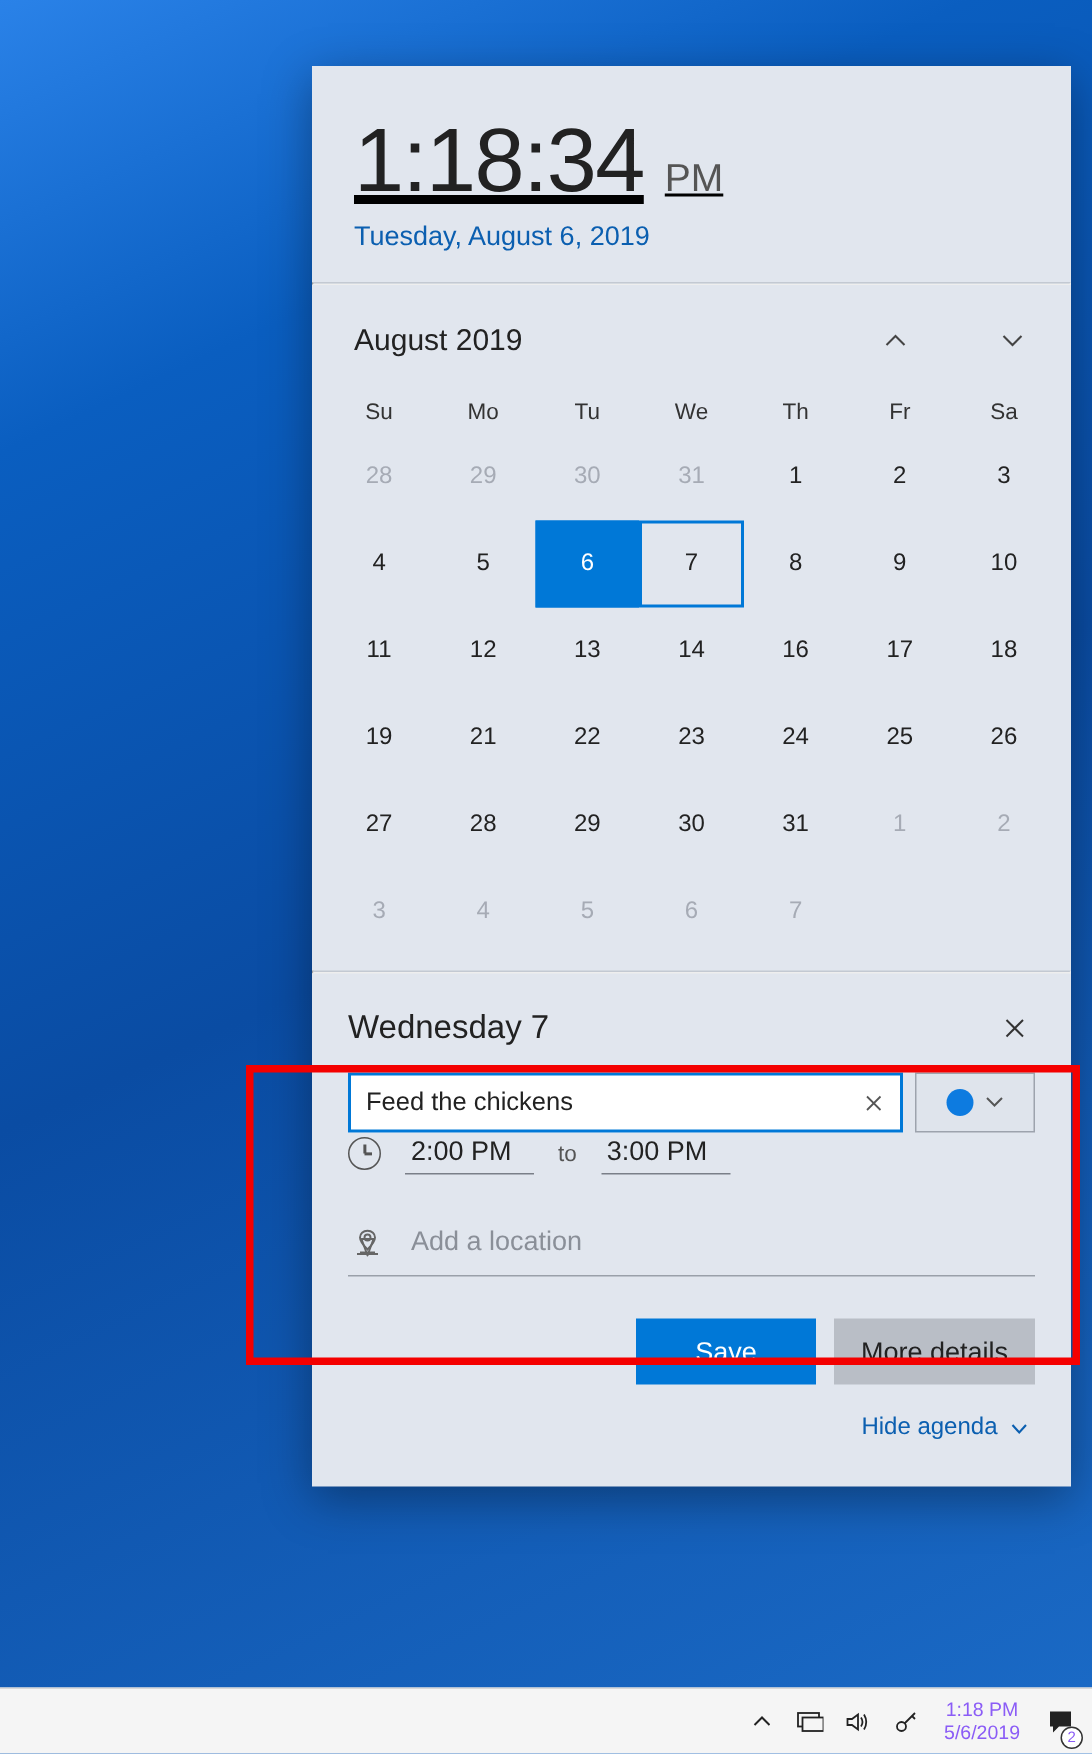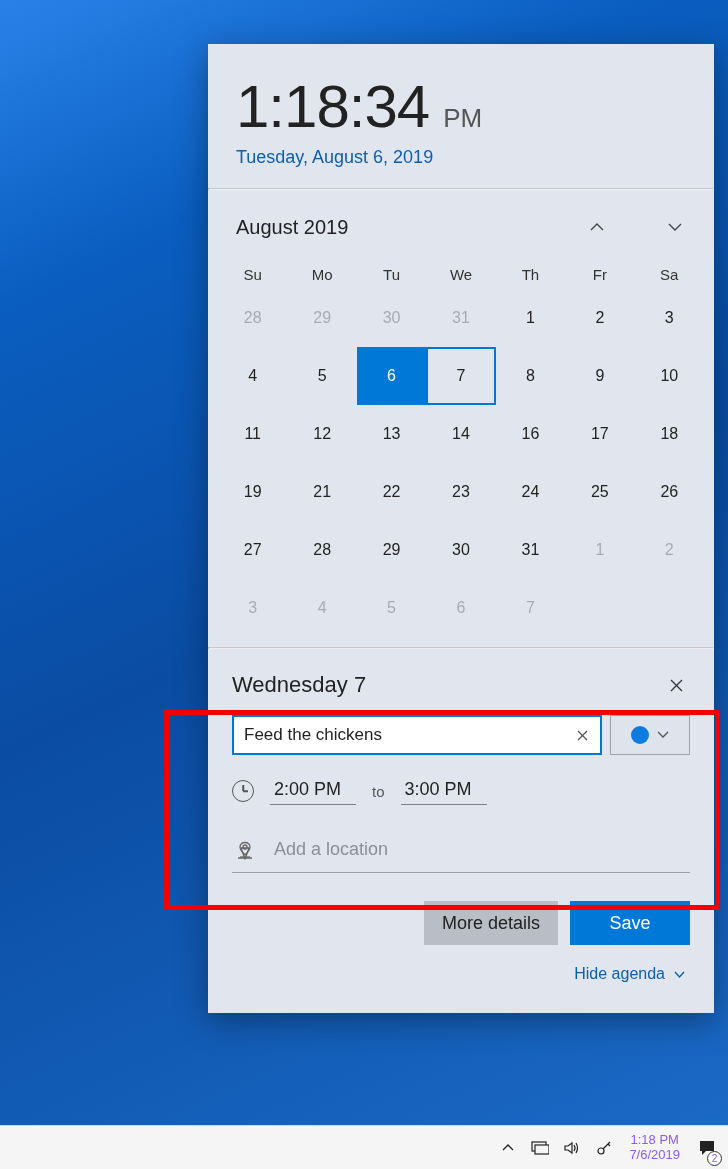--- a/index.html
+++ b/index.html
@@ -14,21 +14,21 @@
   }
   .flyout {
     position: absolute;
     top: 44px;
     right: 14px;
     width: 506px;
     background: #e1e6ee;
     box-shadow: 0 8px 30px rgba(0,0,0,0.35);
   }
   .clock-area { padding: 28px 28px 20px 28px; }
-  .clock-row { display: flex; align-items: baseline; gap: 14px; }
+  .clock-row { display: flex; align-items: baseline; gap: 14px; text-decoration: underline; }
   .clock-time { font-size: 60px; font-weight: 300; color: #222; letter-spacing: -1px; }
   .clock-ampm { font-size: 26px; font-weight: 400; color: #555; }
   .clock-date { margin-top: 6px; font-size: 18px; color: #0b5fb0; }
   .divider { border-top: 1px solid #c3c9d2; margin: 0; }
   .month-header { display: flex; align-items: center; padding: 18px 18px 12px 28px; gap: 36px; }
   .month-label { flex: 1; font-size: 20px; color: #222; }
   .month-nav { width: 42px; height: 38px; display: flex; align-items: center; justify-content: center; color: #444; cursor: pointer; }
   .cal-grid { display: grid; grid-template-columns: repeat(7, 1fr); padding: 0 10px 10px 10px; }
   .cal-head, .cal-cell { text-align: center; font-size: 16px; }
   .cal-head { color: #333; padding: 8px 0 6px 0; font-size: 15px; }
@@ -46,21 +46,21 @@
   .close-x { width: 28px; height: 28px; display: flex; align-items: center; justify-content: center; color: #333; cursor: pointer; font-size: 14px; }
   .title-row { display: flex; gap: 8px; margin-top: 16px; align-items: stretch; }
   .title-input-wrap { flex: 1; position: relative; border-radius: 18px; }
   .title-input {
     width: 100%; height: 40px; padding: 0 34px 0 10px;
     border: 2px solid #0078d7; background: #fff; font-size: 17px; color: #222; outline: none;
   }
   .title-clear { position: absolute; right: 6px; top: 0; bottom: 0; width: 28px; display: flex; align-items: center; justify-content: center; color: #555; cursor: pointer; font-size: 13px; }
   .color-picker { width: 80px; height: 40px; border: 1px solid #9da3ad; background: #dfe4ec; display: flex; align-items: center; justify-content: center; gap: 8px; cursor: pointer; }
   .color-dot { width: 18px; height: 18px; border-radius: 50%; background: #0d7be0; }
-  .time-row { display: flex; align-items: center; gap: 16px; margin-top: 22px; color: #222; }
+  .time-row { display: flex; align-items: center; gap: 16px; color: #222; }
   .clock-icon { width: 22px; height: 22px; border: 1.5px solid #555; border-radius: 50%; position: relative; }
   .clock-icon::before { content:""; position:absolute; left:50%; top:50%; width:1.5px; height:6px; background:#555; transform-origin: bottom center; transform: translate(-50%,-100%); }
   .clock-icon::after { content:""; position:absolute; left:50%; top:50%; width:5px; height:1.5px; background:#555; transform: translate(0,-50%); }
   .time-val { font-size: 18px; color: #222; border-bottom: 1.5px solid #7a7f88; padding: 2px 4px 4px 4px; min-width: 86px; cursor: pointer; }
   .to-label { font-size: 15px; color: #555; }
   .loc-row { display: flex; align-items: center; gap: 18px; margin-top: 30px; border-bottom: 1.5px solid #9aa0a9; padding: 0 0 8px 2px; }
   .loc-icon { width: 22px; height: 22px; color: #555; }
   .loc-input { flex: 1; border: none; background: transparent; font-size: 18px; color: #666; outline: none; padding: 4px 0; }
   .loc-input::placeholder { color: #8a8f98; }
   .button-row { display: flex; gap: 12px; justify-content: flex-end; margin-top: 28px; }
@@ -206,22 +206,22 @@
         <circle cx="11" cy="8" r="2" fill="none" stroke="#666" stroke-width="1.3"></circle>
         <path d="M11 3 L7 14 L15 14 Z" fill="none" stroke="#666" stroke-width="1.3" stroke-linejoin="round" transform="rotate(180 11 10) translate(0 -3)"></path>
         <path d="M6 18 L16 18" stroke="#666" stroke-width="1.3"></path>
         <path d="M11 4 C7 4 5 7 6 10 L11 18 L16 10 C17 7 15 4 11 4 Z" fill="none" stroke="#666" stroke-width="1.3" style="display:none"></path>
         <path d="M11 3.5 C8 3.5 6 5.5 6 8 C6 11 11 16 11 16 C11 16 16 11 16 8 C16 5.5 14 3.5 11 3.5 Z M4 19 L18 19" fill="none" stroke="#666" stroke-width="1.3"></path>
       </svg>
       <input class="loc-input" placeholder="Add a location" style="">
     </div>
 
     <div class="button-row">
+      <button class="btn btn-primary">Save</button>
       <button class="btn btn-secondary">More details</button>
-      <button class="btn btn-primary">Save</button>
     </div>
 
     <div class="hide-agenda">
       <span>Hide agenda</span>
       <svg width="13" height="13" viewBox="0 0 13 13">
           <polyline points="2,4 6.5,9 11,4" fill="none" stroke="#0b5fb0" stroke-width="1.4"></polyline>
         </svg>
     </div>
   </div>
 </div>
@@ -248,21 +248,21 @@
   </div>
   <div class="tray-icon">
     <svg width="16" height="16" viewBox="0 0 16 16">
         <circle cx="5" cy="11" r="3" fill="none" stroke="#222" stroke-width="1.2"></circle>
         <line x1="7" y1="9" x2="14" y2="2" stroke="#222" stroke-width="1.2"></line>
         <line x1="12" y1="4" x2="14" y2="6" stroke="#222" stroke-width="1.2"></line>
       </svg>
   </div>
   <div class="tray-time">
     <div>1:18 PM</div>
-    <div>7/6/2019</div>
+    <div>5/6/2019</div>
   </div>
   <div class="notif">
     <svg width="18" height="18" viewBox="0 0 18 18">
         <path d="M2 2 L16 2 L16 12 L8 12 L4 16 L4 12 L2 12 Z" fill="#222"></path>
       </svg>
     <div class="notif-badge">2</div>
   </div>
 </div>
 
 </body></html>

